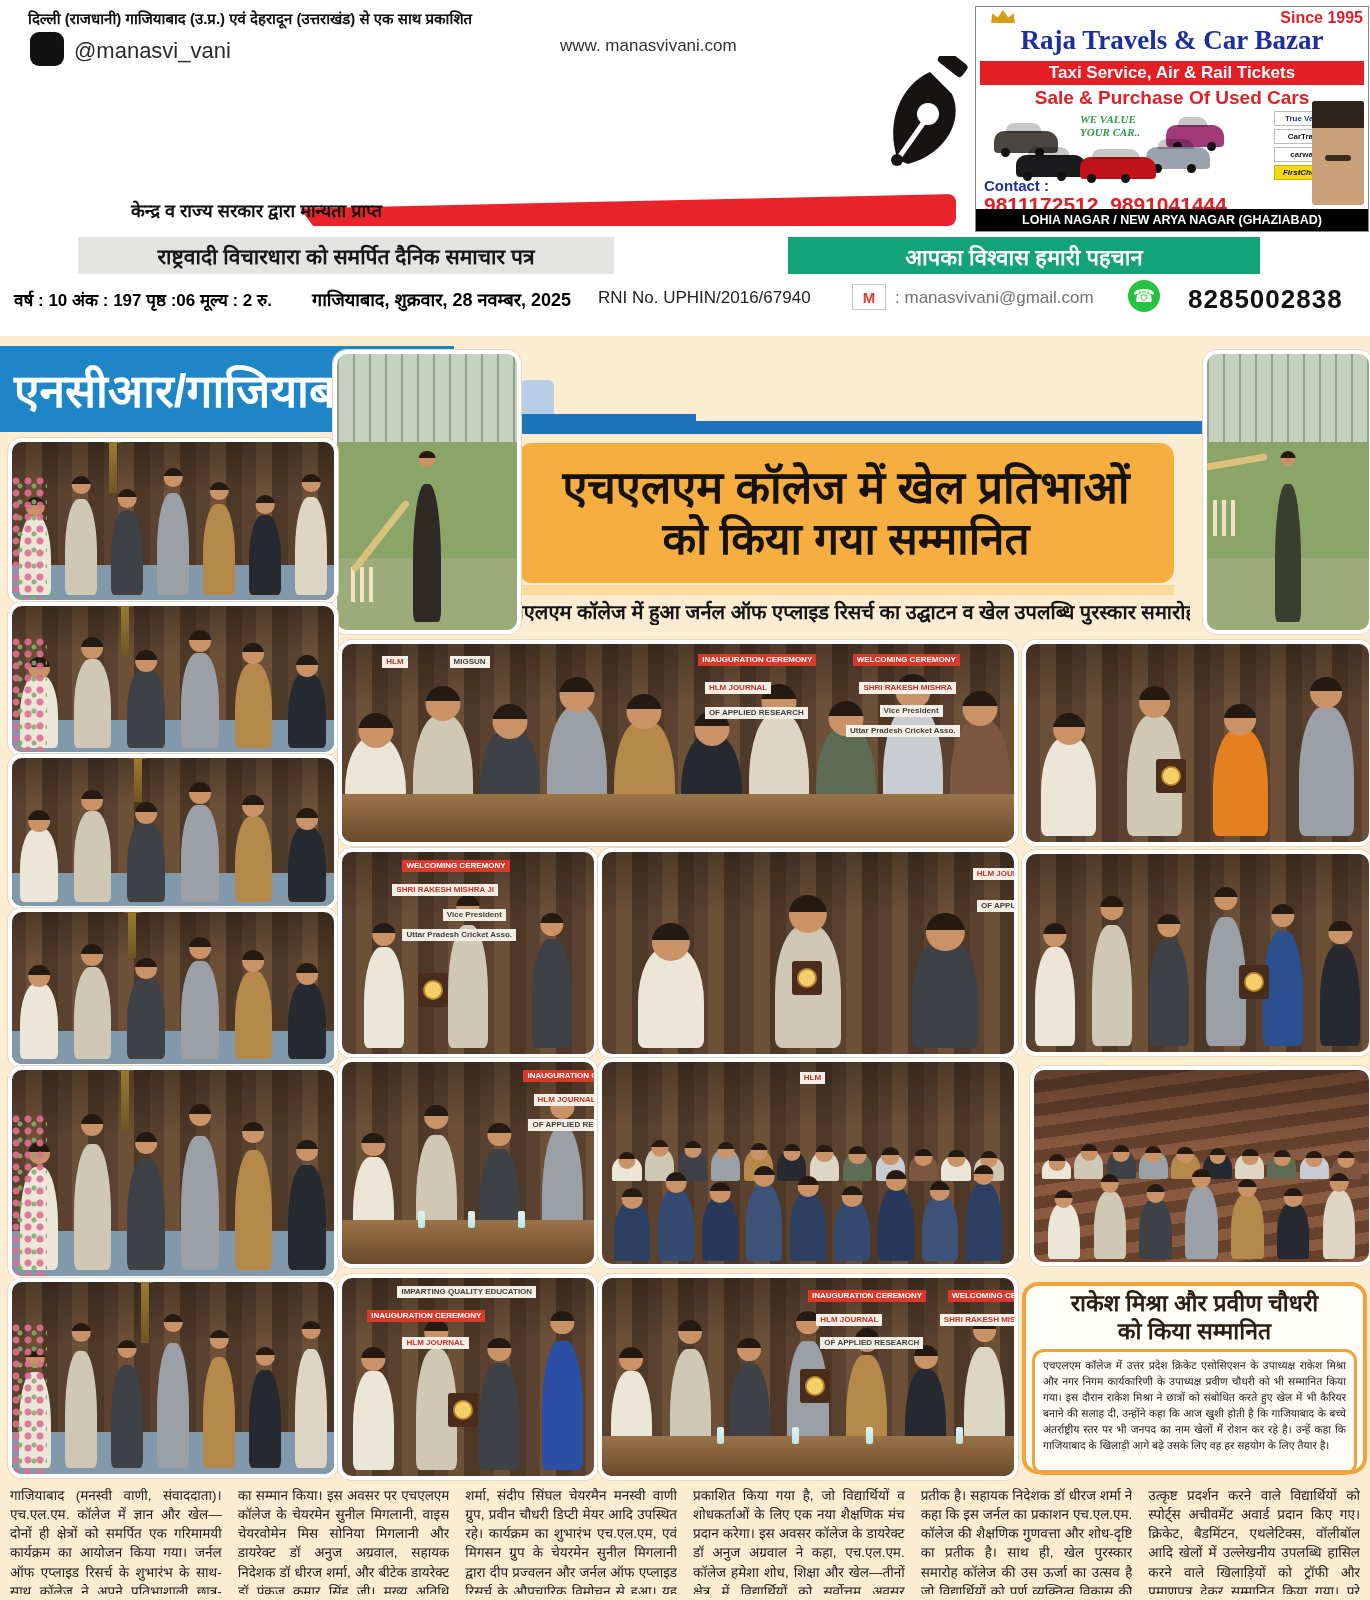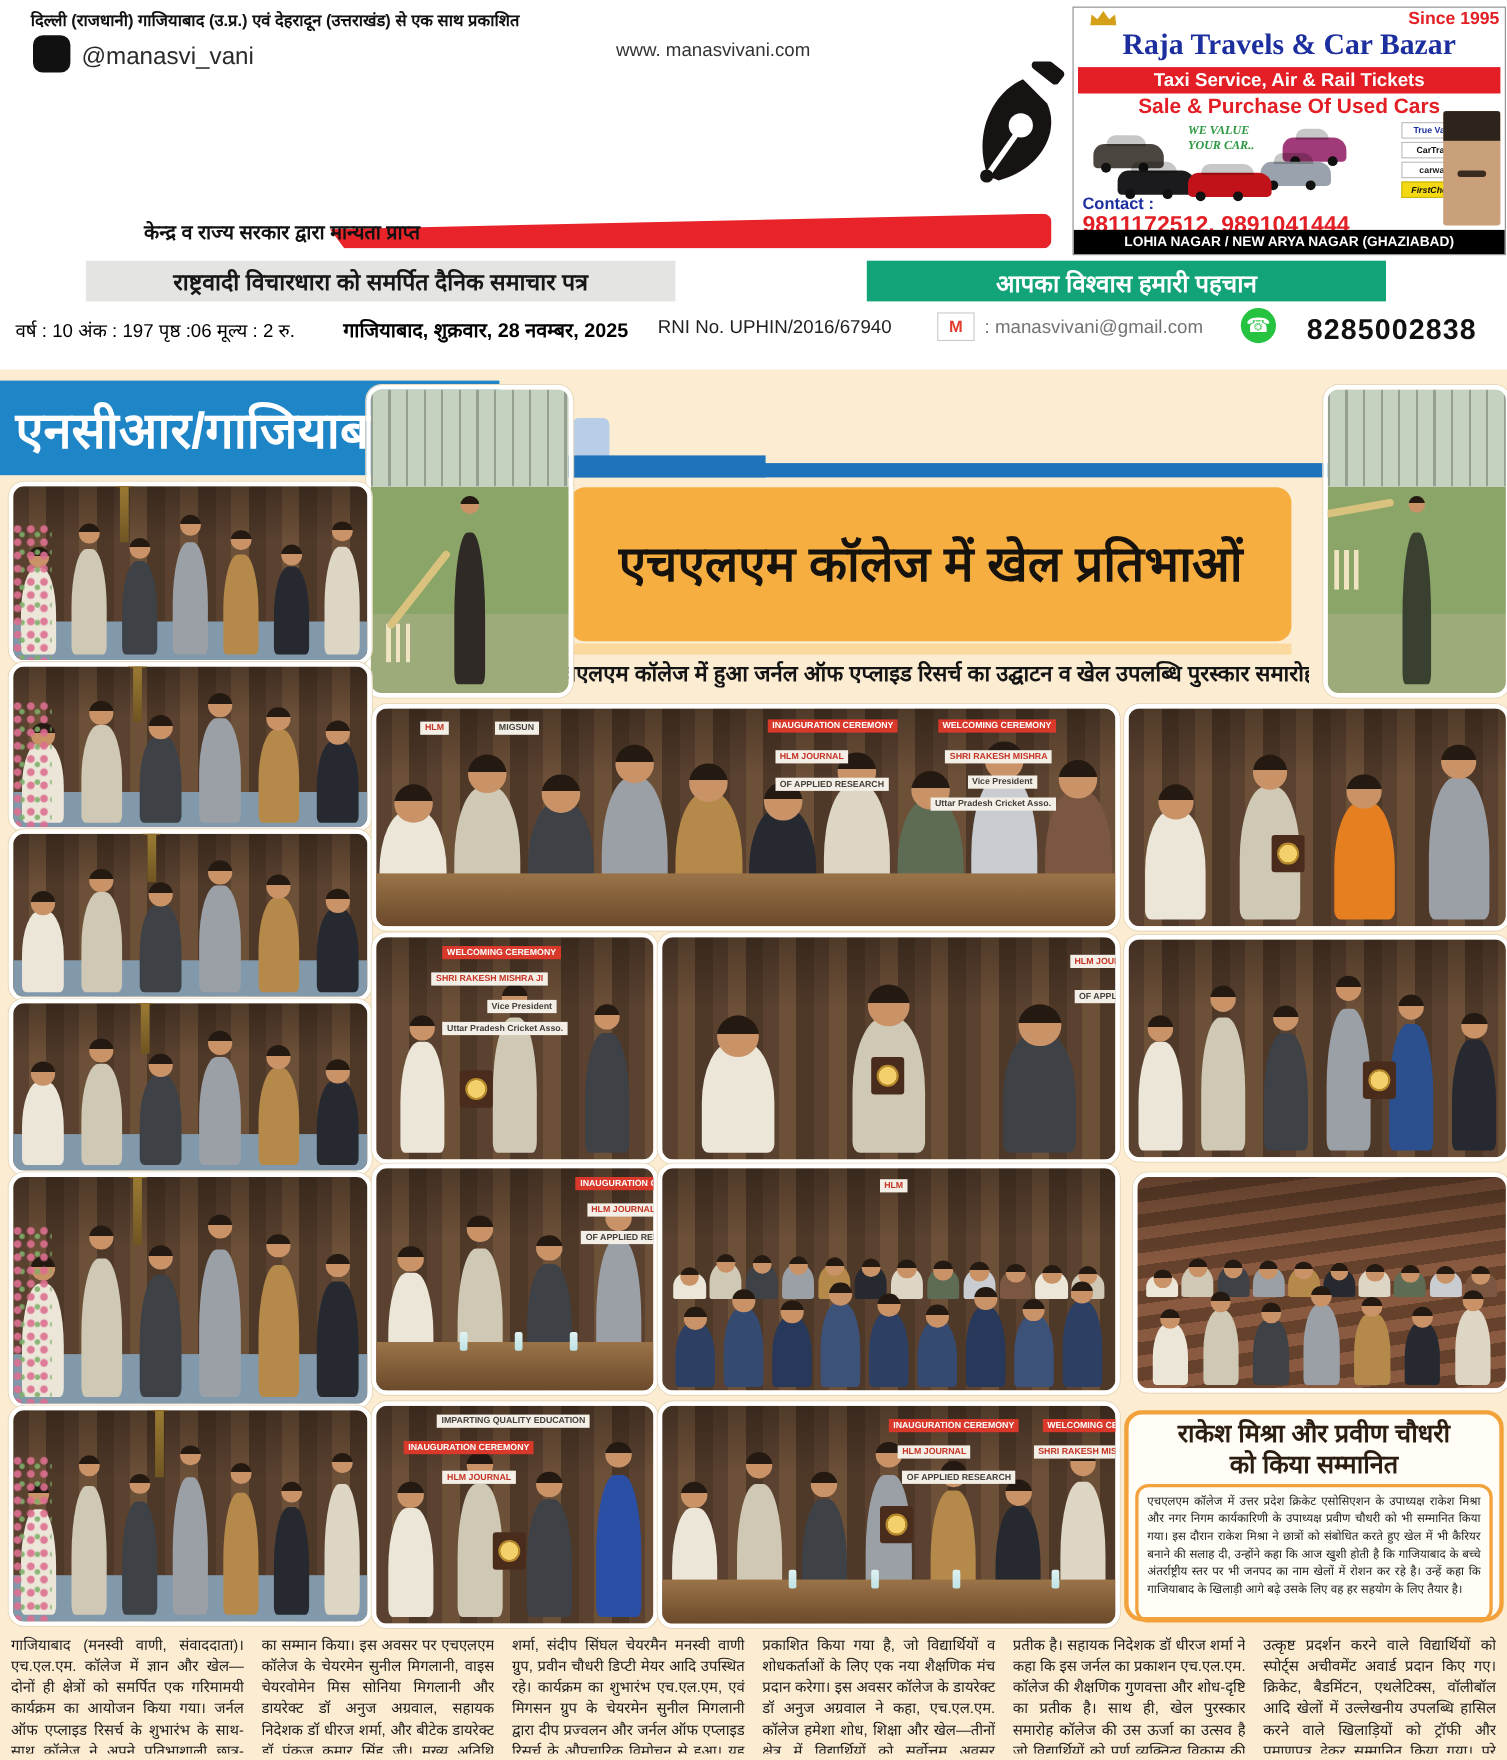--- a/index.html
+++ b/index.html
@@ -15,21 +15,21 @@
   .masthead{left:22px;top:34px;width:930px;font-size:112px;line-height:1.1;font-weight:bold;
             color:#e8242a;white-space:nowrap;letter-spacing:2px;}
   .swoosh{left:300px;top:194px;width:656px;height:32px;background:#e8242a;
           clip-path:polygon(0 45%,100% 0,100% 100%,2% 100%);border-radius:8px;}
   .tagline{left:86px;top:198px;font-size:18px;font-weight:bold;color:#111;margin-left:45px;}
   .pen{left:876px;top:56px;}
   .graybar{left:78px;top:237px;width:536px;height:37px;background:#e4e4e2;display:flex;align-items:center;
            justify-content:center;font-size:21px;font-weight:bold;color:#161616;white-space:nowrap;overflow:hidden;}
   .greenbar{left:788px;top:237px;width:472px;height:37px;background:#12a378;display:flex;align-items:center;
             justify-content:center;font-size:22px;font-weight:bold;color:#fff;white-space:nowrap;overflow:hidden;}
-  .issue{left:14px;top:288px;font-size:17px;font-weight:normal;text-align:center;}
+  .issue{left:14px;top:288px;font-size:17px;font-weight:bold;text-align:center;}
   .dateline{left:312px;top:287px;font-size:18px;font-weight:bold;}
   .rni{left:598px;top:288px;font-size:17px;color:#222;font-weight:normal;}
   .gmail{left:852px;top:284px;width:32px;height:24px;background:#fff;border:1px solid #c9c9c9;
          display:flex;align-items:center;justify-content:center;}
   .gmail::before{content:'M';color:#e23b2e;font-weight:bold;font-size:15px;}
   .emailtxt{left:895px;top:288px;font-size:17px;color:#737373;}
   .wa{left:1128px;top:280px;width:32px;height:32px;border-radius:50%;background:#25c33f;color:#fff;
       display:flex;align-items:center;justify-content:center;font-size:18px;}
   .wa::before{content:'☎';}
   .phone{left:1188px;top:284px;font-size:26px;font-weight:bold;color:#111;letter-spacing:1px;}
@@ -179,20 +179,21 @@
   <div class="abs phone">8285002838</div>
 
   <div class="abs mainbg"></div>
   <div class="abs seclabel">एनसीआर/गाजियाबाद</div>
 
   <div class="abs bluetab"></div>
   <div class="abs bluebar1"></div>
   <div class="abs bluebar2"></div>
   <div class="abs leadbox">
     <div class="l1">एचएलएम कॉलेज में खेल प्रतिभाओं</div>
+    <div class="l2">को किया गया सम्मानित</div>
   </div>
   <div class="abs leadstrip"></div>
   <div class="abs subhead">एचएलएम कॉलेज में हुआ जर्नल ऑफ एप्लाइड रिसर्च का उद्घाटन व खेल उपलब्धि पुरस्कार समारोह</div>
 
   <div class="photo field" style="left:333px;top:350px;width:180px;height:276px;">
     <i class="bat" style="left:22%;bottom:18%;"></i>
     <i class="wkt" style="left:8%;bottom:10%;"></i>
   <span class="p" style="width: 16%; left: 42%; height: 50%; background: rgb(47, 42, 38);"></span>
     </div>
   <div class="photo field" style="left:1203px;top:350px;width:162px;height:276px;">

